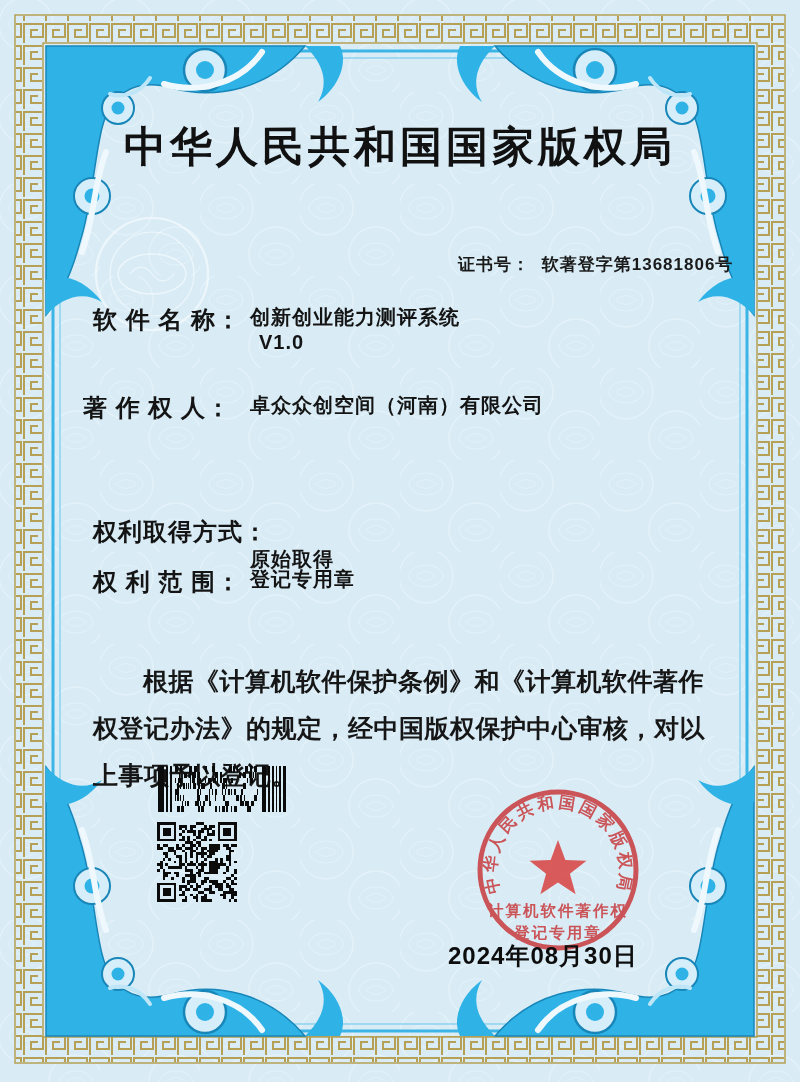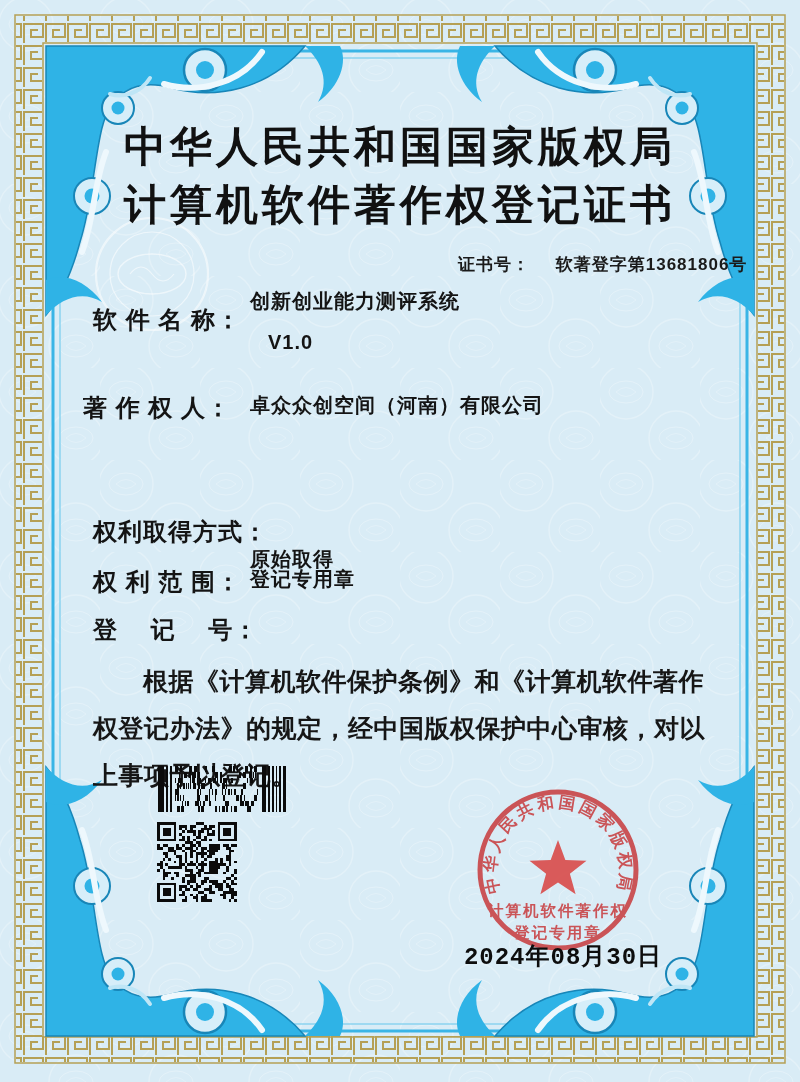--- a/index.html
+++ b/index.html
@@ -13,22 +13,22 @@
   .title{left:0;top:126px;width:800px;text-align:center;
          font-family:"Liberation Serif",serif;font-weight:700;font-size:42px;
          letter-spacing:4px;color:#111;line-height:1.0;white-space:nowrap;}
   .title2{top:184px;}
   .certno{left:458px;top:253px;font-size:17px;font-weight:700;white-space:nowrap;
           letter-spacing:1px;color:#1a1a1a;}
   .row-label{font-size:24px;font-weight:700;letter-spacing:1px;white-space:pre;color:#141414;}
   .row-value{font-size:20px;font-weight:700;letter-spacing:1px;white-space:pre;color:#141414;}
   .para{left:93px;top:658px;width:620px;font-size:25px;font-weight:700;
         line-height:47px;text-indent:2em;letter-spacing:0.5px;color:#161616;}
-  .date{left:448px;top:940px;width:230px;text-align:center;z-index:4;
-        font-family:Liberation Mono, monospace;font-size:24px;font-weight:700;
+  .date{left:448px;top:940px;width:230px;z-index:4;
+        font-family:Liberation Sans, sans-serif;font-size:24px;font-weight:700;
         letter-spacing:1px;color:#0d0d0d;}
   .code{z-index:2;}
   .sealwrap{left:458px;top:768px;z-index:3;}
 </style>
 </head>
 <body>
 
 <div class="page">
 
   <svg class="bg" width="800" height="1082" viewBox="0 0 800 1082">
@@ -89,41 +89,39 @@
 
     <g>
       <use href="#cornerTL"></use>
       <use href="#cornerTL" transform="translate(800,0) scale(-1,1)"></use>
       <use href="#cornerTL" transform="translate(0,1082) scale(1,-1)"></use>
       <use href="#cornerTL" transform="translate(800,1082) scale(-1,-1)"></use>
     </g>
   </svg>
 
   <div class="abs txt title">中华人民共和国国家版权局</div>
-  <div class="abs txt title title2">计算机软件著作权登记证书</div>
 
   <div class="abs txt certno">
     <span>证书号：</span>
-    <span style="margin-left:20px">软著登字第13681806号</span>
+    <span style="margin-left:6px">软著登字第13681806号</span>
   </div>
 
   <div class="abs txt row-label" style="left:93px;top:304px">软 件 名 称：</div>
-  <div class="abs txt row-value" style="left:250px;top:288px">创新创业能力测评系统</div>
-  <div class="abs txt row-value" style="left:268px;top:331px">V1.0</div>
+  <div class="abs txt row-value" style="left:250px;top:304px">创新创业能力测评系统</div>
+  <div class="abs txt row-value" style="left:259px;top:331px">V1.0</div>
 
   <div class="abs txt row-label" style="left:83px;top:392px">著 作 权 人：</div>
   <div class="abs txt row-value" style="left:250px;top:392px">卓众众创空间（河南）有限公司</div>
 
   <div class="abs txt row-label" style="left:93px;top:516px">权利取得方式：</div>
   <div class="abs txt row-value" style="left:250px;top:546px">原始取得</div>
 
   <div class="abs txt row-label" style="left:93px;top:566px">权 利 范 围：</div>
   <div class="abs txt row-value" style="left:250px;top:566px">登记专用章</div>
 
-  <div class="abs txt row-label" style="left:93px;top:614px">登　 记　 号：</div>
 
   <div class="abs txt para">根据《计算机软件保护条例》和《计算机软件著作权登记办法》的规定，经中国版权保护中心审核，对以上事项予以登记。</div>
 
   <svg class="abs code" id="barcode417" style="left:158px;top:766px" width="128" height="46" viewBox="0 0 128 46" shape-rendering="crispEdges">
       <rect x="0" y="0" width="6" height="46" fill="#0b0b0b"></rect>
       <rect x="8" y="0" width="2" height="46" fill="#0b0b0b"></rect>
       <rect x="12" y="0" width="2" height="46" fill="#0b0b0b"></rect>
       <rect x="104" y="0" width="4" height="46" fill="#0b0b0b"></rect>
       <rect x="110" y="0" width="2" height="46" fill="#0b0b0b"></rect>
       <rect x="114" y="0" width="2" height="46" fill="#0b0b0b"></rect>

